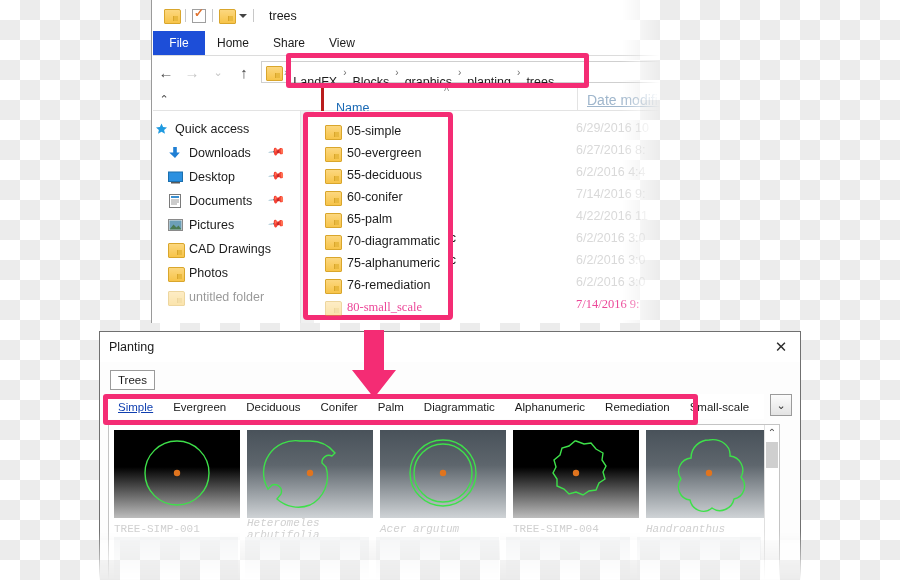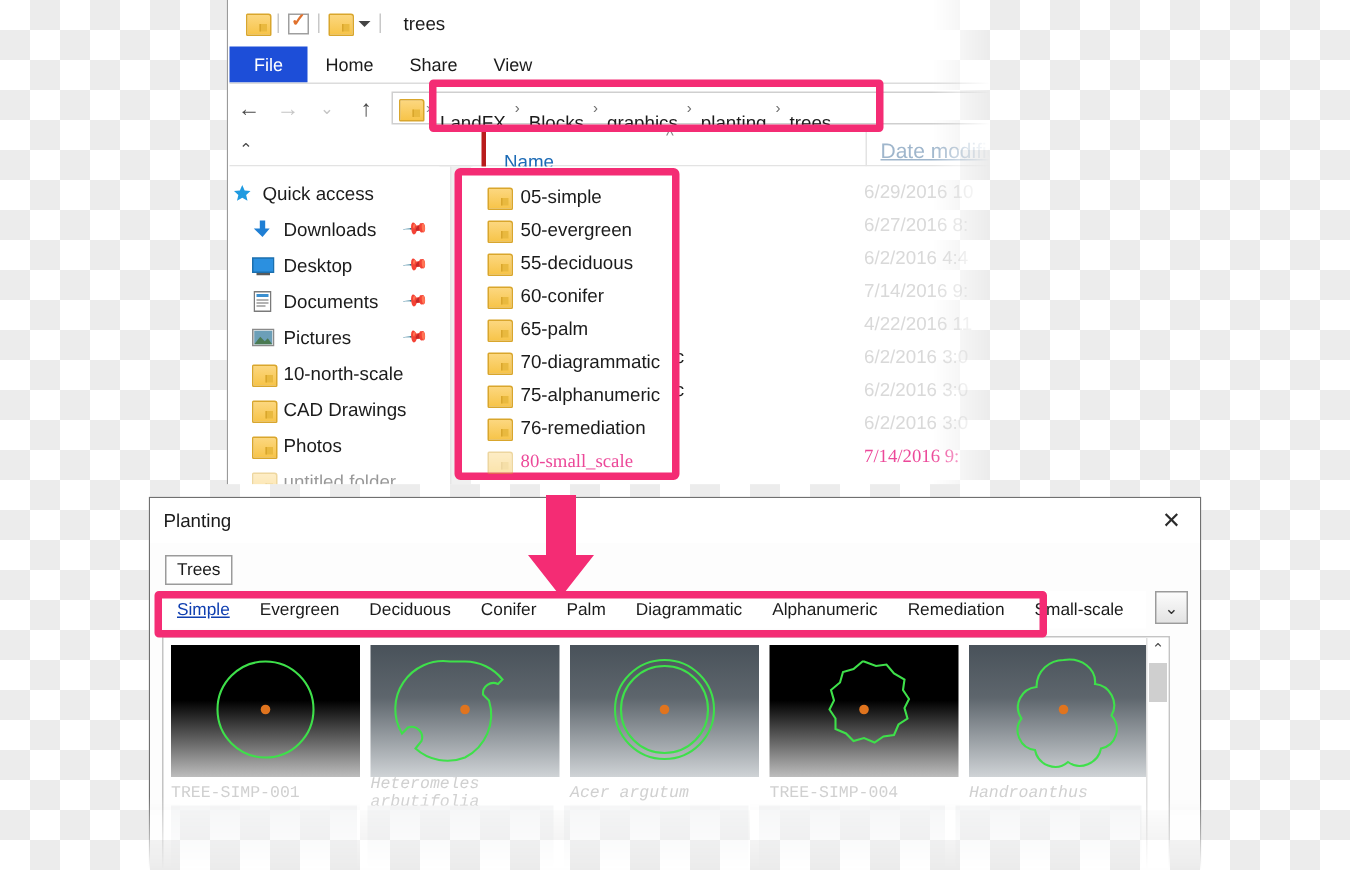--- a/index.html
+++ b/index.html
@@ -236,26 +236,20 @@
               <path d="M1.5 10.5l4-5 3 3 2-2 3 4z" fill="#4a7a52"></path>
             </svg>
       </span>
       <span class="lbl">Pictures</span>
       <span class="pin">📌</span>
     </div>
     <div class="sb-item" style="padding-left:14px">
       <span class="sb-ico">
             <span class="folder-ico"></span>
           </span>
-      <span class="lbl">10-north-scale</span>
-    </div>
-    <div class="sb-item" style="padding-left:14px">
-      <span class="sb-ico">
-            <span class="folder-ico"></span>
-          </span>
       <span class="lbl">CAD Drawings</span>
     </div>
     <div class="sb-item" style="padding-left:14px">
       <span class="sb-ico">
             <span class="folder-ico"></span>
           </span>
       <span class="lbl">Photos</span>
     </div>
     <div class="sb-item" style="padding-left:14px;opacity:.45">
       <span class="sb-ico">

